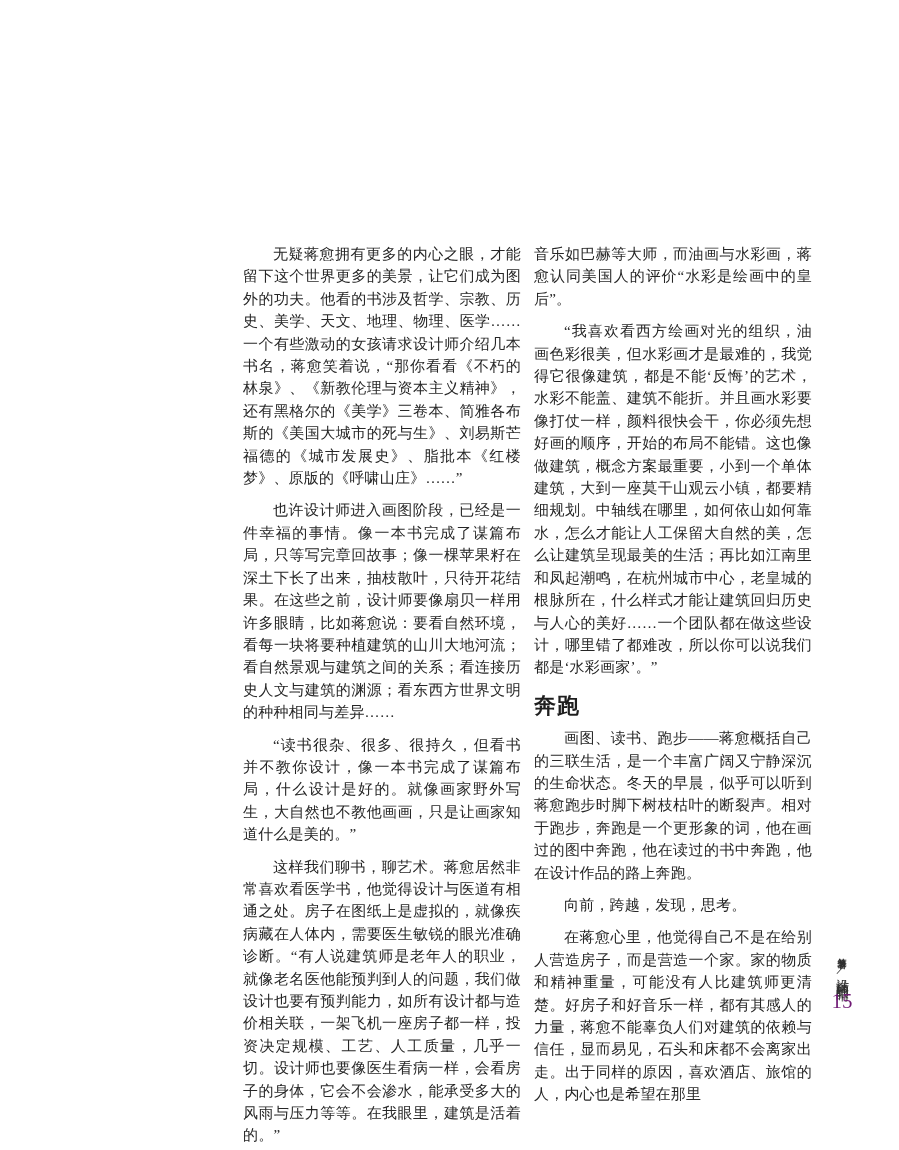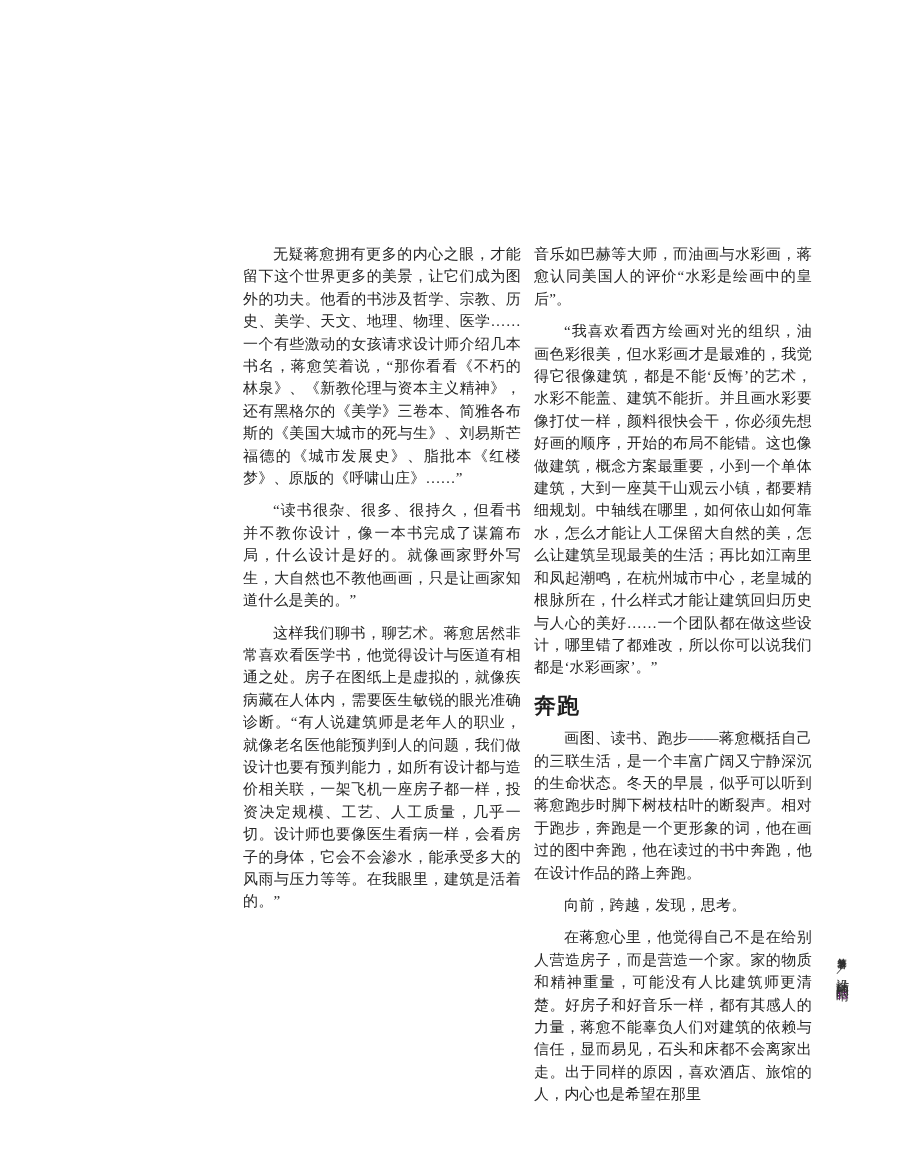--- a/index.html
+++ b/index.html
@@ -66,33 +66,34 @@
   .vtext .vslash {
     font-size: 12px;
     margin: 1px 0;
   }
   .vtext .vbig {
     font-size: 13px;
     letter-spacing: 2px;
   }
   .pagenum {
     margin-top: 9px;
-    font-size: 11px;
+    font-size: 21px;
     color: #701a75;
     font-family: "Liberation Serif", "DejaVu Serif", serif;
     text-align: center;
   }
 </style>
 </head>
 <body>
 
 <div class="page">
 
   <div class="column left">
     <p>无疑蒋愈拥有更多的内心之眼，才能留下这个世界更多的美景，让它们成为图外的功夫。他看的书涉及哲学、宗教、历史、美学、天文、地理、物理、医学……一个有些激动的女孩请求设计师介绍几本书名，蒋愈笑着说，“那你看看《不朽的林泉》、《新教伦理与资本主义精神》，还有黑格尔的《美学》三卷本、简雅各布斯的《美国大城市的死与生》、刘易斯芒福德的《城市发展史》、脂批本《红楼梦》、原版的《呼啸山庄》……”</p>
+    <p>也许设计师进入画图阶段，已经是一件幸福的事情。像一本书完成了谋篇布局，只等写完章回故事；像一棵苹果籽在深土下长了出来，抽枝散叶，只待开花结果。在这些之前，设计师要像扇贝一样用许多眼睛，比如蒋愈说：要看自然环境，看每一块将要种植建筑的山川大地河流；看自然景观与建筑之间的关系；看连接历史人文与建筑的渊源；看东西方世界文明的种种相同与差异……</p>
     <p>“读书很杂、很多、很持久，但看书并不教你设计，像一本书完成了谋篇布局，什么设计是好的。就像画家野外写生，大自然也不教他画画，只是让画家知道什么是美的。”</p>
     <p>这样我们聊书，聊艺术。蒋愈居然非常喜欢看医学书，他觉得设计与医道有相通之处。房子在图纸上是虚拟的，就像疾病藏在人体内，需要医生敏锐的眼光准确诊断。“有人说建筑师是老年人的职业，就像老名医他能预判到人的问题，我们做设计也要有预判能力，如所有设计都与造价相关联，一架飞机一座房子都一样，投资决定规模、工艺、人工质量，几乎一切。设计师也要像医生看病一样，会看房子的身体，它会不会渗水，能承受多大的风雨与压力等等。在我眼里，建筑是活着的。”</p>
 
   </div>
 
   <div class="column right">
     <p class="continuation">音乐如巴赫等大师，而油画与水彩画，蒋愈认同美国人的评价“水彩是绘画中的皇后”。</p>
     <p>“我喜欢看西方绘画对光的组织，油画色彩很美，但水彩画才是最难的，我觉得它很像建筑，都是不能‘反悔’的艺术，水彩不能盖、建筑不能折。并且画水彩要像打仗一样，颜料很快会干，你必须先想好画的顺序，开始的布局不能错。这也像做建筑，概念方案最重要，小到一个单体建筑，大到一座莫干山观云小镇，都要精细规划。中轴线在哪里，如何依山如何靠水，怎么才能让人工保留大自然的美，怎么让建筑呈现最美的生活；再比如江南里和凤起潮鸣，在杭州城市中心，老皇城的根脉所在，什么样式才能让建筑回归历史与人心的美好……一个团队都在做这些设计，哪里错了都难改，所以你可以说我们都是‘水彩画家’。”</p>
     <h2 class="section-heading">奔跑</h2>
     <p>画图、读书、跑步——蒋愈概括自己的三联生活，是一个丰富广阔又宁静深沉的生命状态。冬天的早晨，似乎可以听到蒋愈跑步时脚下树枝枯叶的断裂声。相对于跑步，奔跑是一个更形象的词，他在画过的图中奔跑，他在读过的书中奔跑，他在设计作品的路上奔跑。</p>

